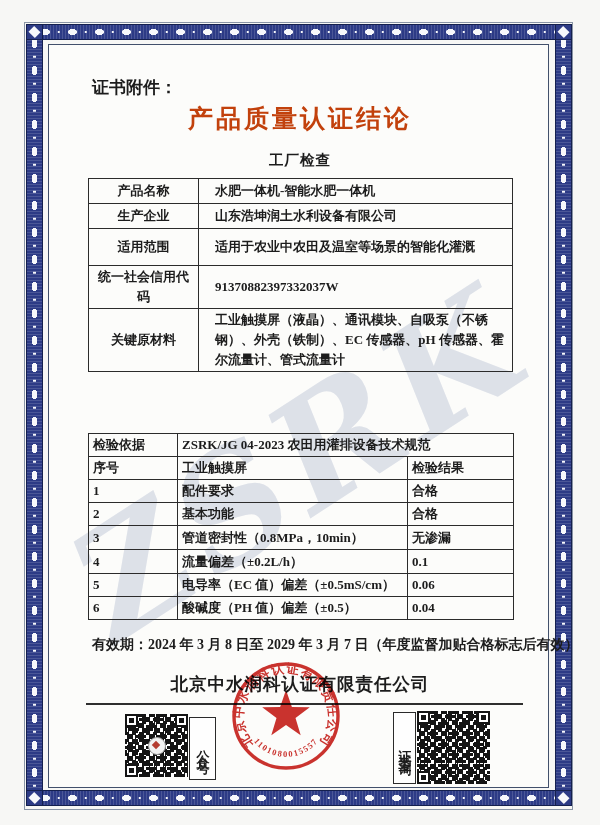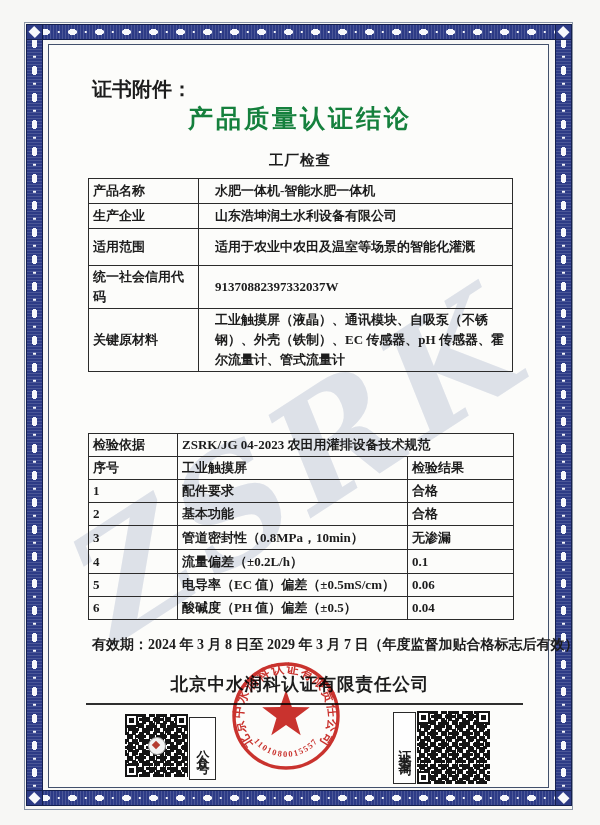--- a/index.html
+++ b/index.html
@@ -31,31 +31,31 @@
   .band-corner::after{content:"";position:absolute;inset:4px;background:#f7f8fb;transform:rotate(45deg);}
   .bc-tl{left:26px;top:24px}.bc-tr{right:28px;top:24px}.bc-bl{left:26px;bottom:19px}.bc-br{right:28px;bottom:19px}
   
   .watermark{
     position:absolute;left:50%;top:462px;transform:translate(-50%,-50%) rotate(-33deg);
     font-family:"DejaVu Serif","Liberation Serif",serif;font-style:italic;font-weight:bold;
     font-size:150px;letter-spacing:8px;color:rgba(148,163,192,0.30);white-space:nowrap;z-index:1;
   }
   
   .content{position:absolute;inset:0;z-index:2;}
-  .attach{position:absolute;left:92px;top:76px;font-size:20px;font-weight:bold;}
+  .attach{position:absolute;left:92px;top:76px;font-size:17px;font-weight:bold;}
   .title{position:absolute;left:0;right:0;top:102px;text-align:center;font-size:25px;font-weight:bold;
-    letter-spacing:3px;font-family:"Liberation Sans","DejaVu Sans",sans-serif;color:#15803d;}
+    letter-spacing:3px;font-family:"Liberation Sans","DejaVu Sans",sans-serif;color:#c2410c;}
   .h-factory{position:absolute;left:0;right:0;top:151px;text-align:center;font-size:14.5px;font-weight:bold;letter-spacing:1px;}
   .h-sampling{position:absolute;left:0;right:0;top:401px;text-align:center;font-size:21px;font-weight:bold;letter-spacing:2px;}
   table{border-collapse:collapse;table-layout:fixed;position:absolute;background:transparent;}
   table,td{border:1px solid #2b2b2b;}
   table{border-width:1.5px;}
   td{font-size:13px;font-weight:600;padding:1px 4px;vertical-align:middle;line-height:20px;}
   .t1{left:88px;top:178px;width:425px;}
-  .t1 .lbl{text-align:left;}
+  .t1 .lbl{text-align:center;}
   .t1 .val{text-align:left;padding-left:16px;}
   .t2{left:88px;top:433px;width:425px;}
   .t2 td{text-align:left;}
   .validity{position:absolute;left:92px;top:636px;width:430px;font-size:14px;font-weight:bold;white-space:nowrap;}
   .issuer{position:absolute;left:0;right:0;top:672px;text-align:center;font-size:17.5px;letter-spacing:1px;font-weight:600;}
   .issuer-rule{position:absolute;left:86px;top:703px;width:437px;height:2px;background:#2e2e2e;}
   
   .qr{position:absolute;background-color:#fff;
     background-image:
       conic-gradient(#141414 25%, rgba(0,0,0,0) 0 50%, #141414 0 75%, rgba(0,0,0,0) 0),

